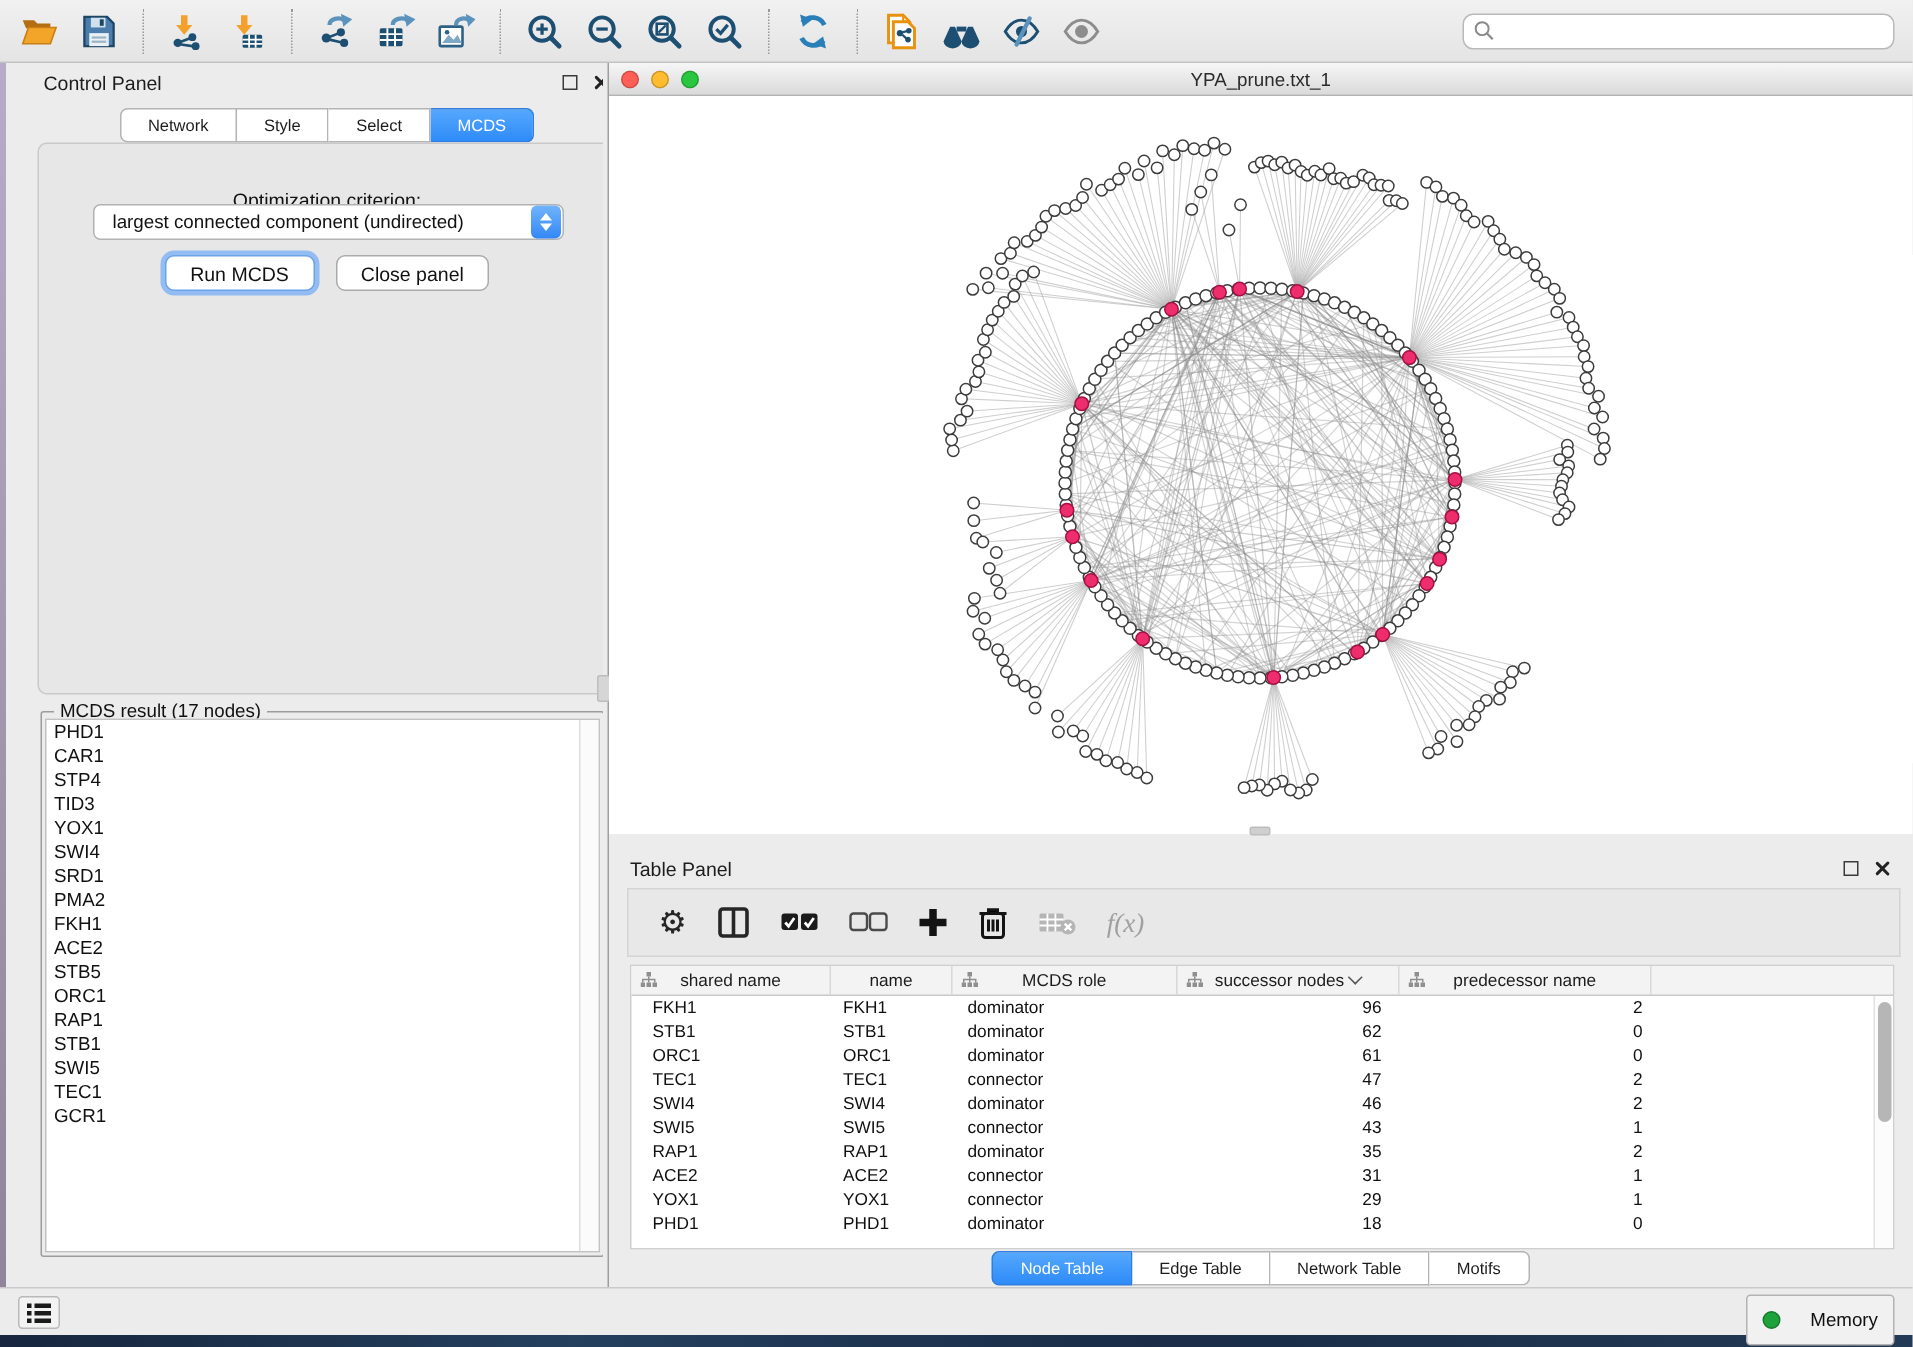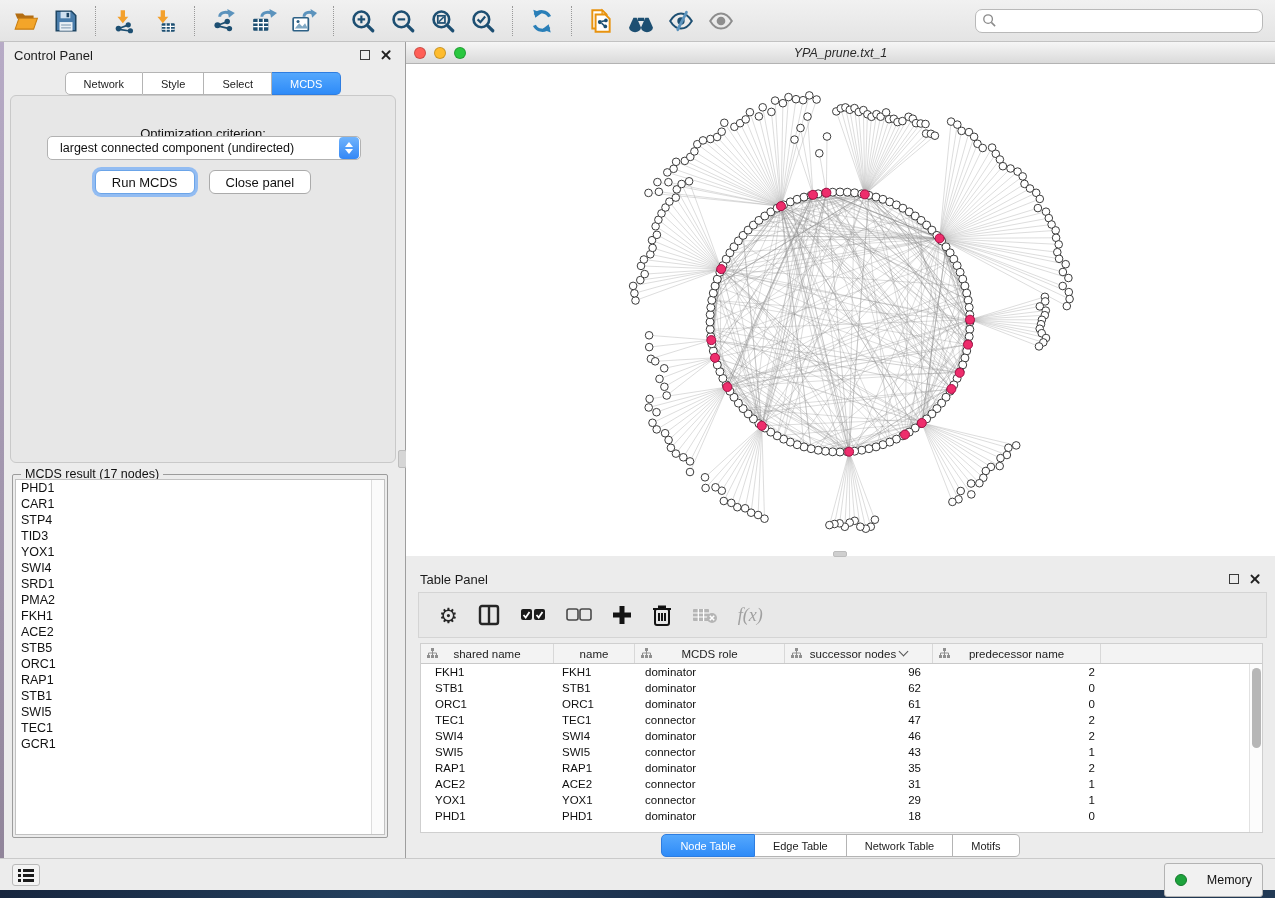--- a/index.html
+++ b/index.html
@@ -24,21 +24,21 @@
     border:1px solid #b9b9b9; border-radius:7px;
     display:flex; align-items:center; padding-left:6px; gap:4px;
   }
   .searchbox input { border:none; outline:none; flex:1; height:20px; font-size:12px; background:transparent; }
   
   .wp-left { position:absolute; left:0; top:42px; width:4px; height:848px;
     background:linear-gradient(#b7abc6,#8f8398); }
   .wp-bottom { position:absolute; left:0; top:890px; width:1275px; height:8px;
     background:linear-gradient(90deg,#17263e,#24405e 30%,#1a2c47 60%,#223a55); }
   
-  .cpanel { position:absolute; left:4px; top:42px; width:398px; height:816px; background:#ececec; }
+  .cpanel { position:absolute; left:19px; top:42px; width:398px; height:816px; background:#ececec; }
   .panel-titlebar { position:relative; height:26px; display:flex; align-items:center; padding:0 10px; }
   .panel-title { font-size:13px; color:#1c1c1c; }
   .win-icons { margin-left:auto; display:flex; gap:10px; align-items:center; }
   .float-ic { width:10px; height:10px; border:1.6px solid #3a3a3a; display:inline-block; }
   .close-ic { width:12px; height:12px; display:inline-block; position:relative; }
   .close-ic:before,.close-ic:after { content:""; position:absolute; left:5px; top:0; width:2.4px; height:12px; background:#222; border-radius:1px; }
   .close-ic:before { transform:rotate(45deg); } .close-ic:after { transform:rotate(-45deg); }
   .seg-tabs { display:flex; justify-content:center; margin-top:4px; }
   .seg { height:23px; padding:0 18px; background:#fff; border:1px solid #b4b4b4; border-left:none;
     font-size:11px; color:#1c1c1c; display:flex; align-items:center; }
@@ -64,21 +64,21 @@
   .fieldset .legend { position:absolute; left:8px; top:-8px; background:#ececec; padding:0 4px; font-size:12.5px; color:#111; }
   .listbox { position:absolute; left:2px; top:4px; right:2px; bottom:2px; background:#fff;
     border:1px solid #c2c2c2; overflow:hidden; }
   .listbox .item { font-size:12.5px; line-height:16px; padding-left:5px; color:#111; }
   .list-track { position:absolute; right:0; top:0; bottom:0; width:13px; background:#fbfbfb; border-left:1px solid #ddd; }
   
   .vsplit { position:absolute; left:402px; top:42px; width:4px; height:816px; background:#ececec; border-right:1px solid #9e9e9e; }
   .vsplit .grip { position:absolute; left:-4px; top:408px; width:9px; height:18px; background:#d6d6d6; border:1px solid #bdbdbd; border-radius:2px; }
   .hgrip { position:absolute; left:833px; top:551px; width:14px; height:6px; background:#cfcfcf; border:1px solid #bdbdbd; border-radius:2px; z-index:5; }
   
-  .netwin { position:absolute; left:406px; top:42px; width:869px; height:514px;font-style:italic; }
+  .netwin { position:absolute; left:406px; top:42px; width:869px; height:514px; }
   .net-titlebar { height:22px; background:linear-gradient(#f6f6f6,#dadada); border-bottom:1px solid #b3b3b3;
     display:flex; align-items:center; padding:0 8px; position:relative; }
   .lights { display:flex; gap:8px; }
   .light { width:12px; height:12px; border-radius:50%; border:0.5px solid rgba(0,0,0,.2); }
   .net-title { position:absolute; left:0; right:0; text-align:center; font-size:12.5px; color:#2b2b2b; }
   .net-canvas { position:relative; width:869px; height:492px; background:#fff; }
   
   .tpanel { position:absolute; left:406px; top:566px; width:869px; height:292px; background:#ececec; }
   .tp-toolbar { position:absolute; left:12px; right:8px; top:26px; height:46px;
     background:#e8e8e8; border:1px solid #d4d4d4; display:flex; align-items:center; gap:20px; padding-left:20px; }

